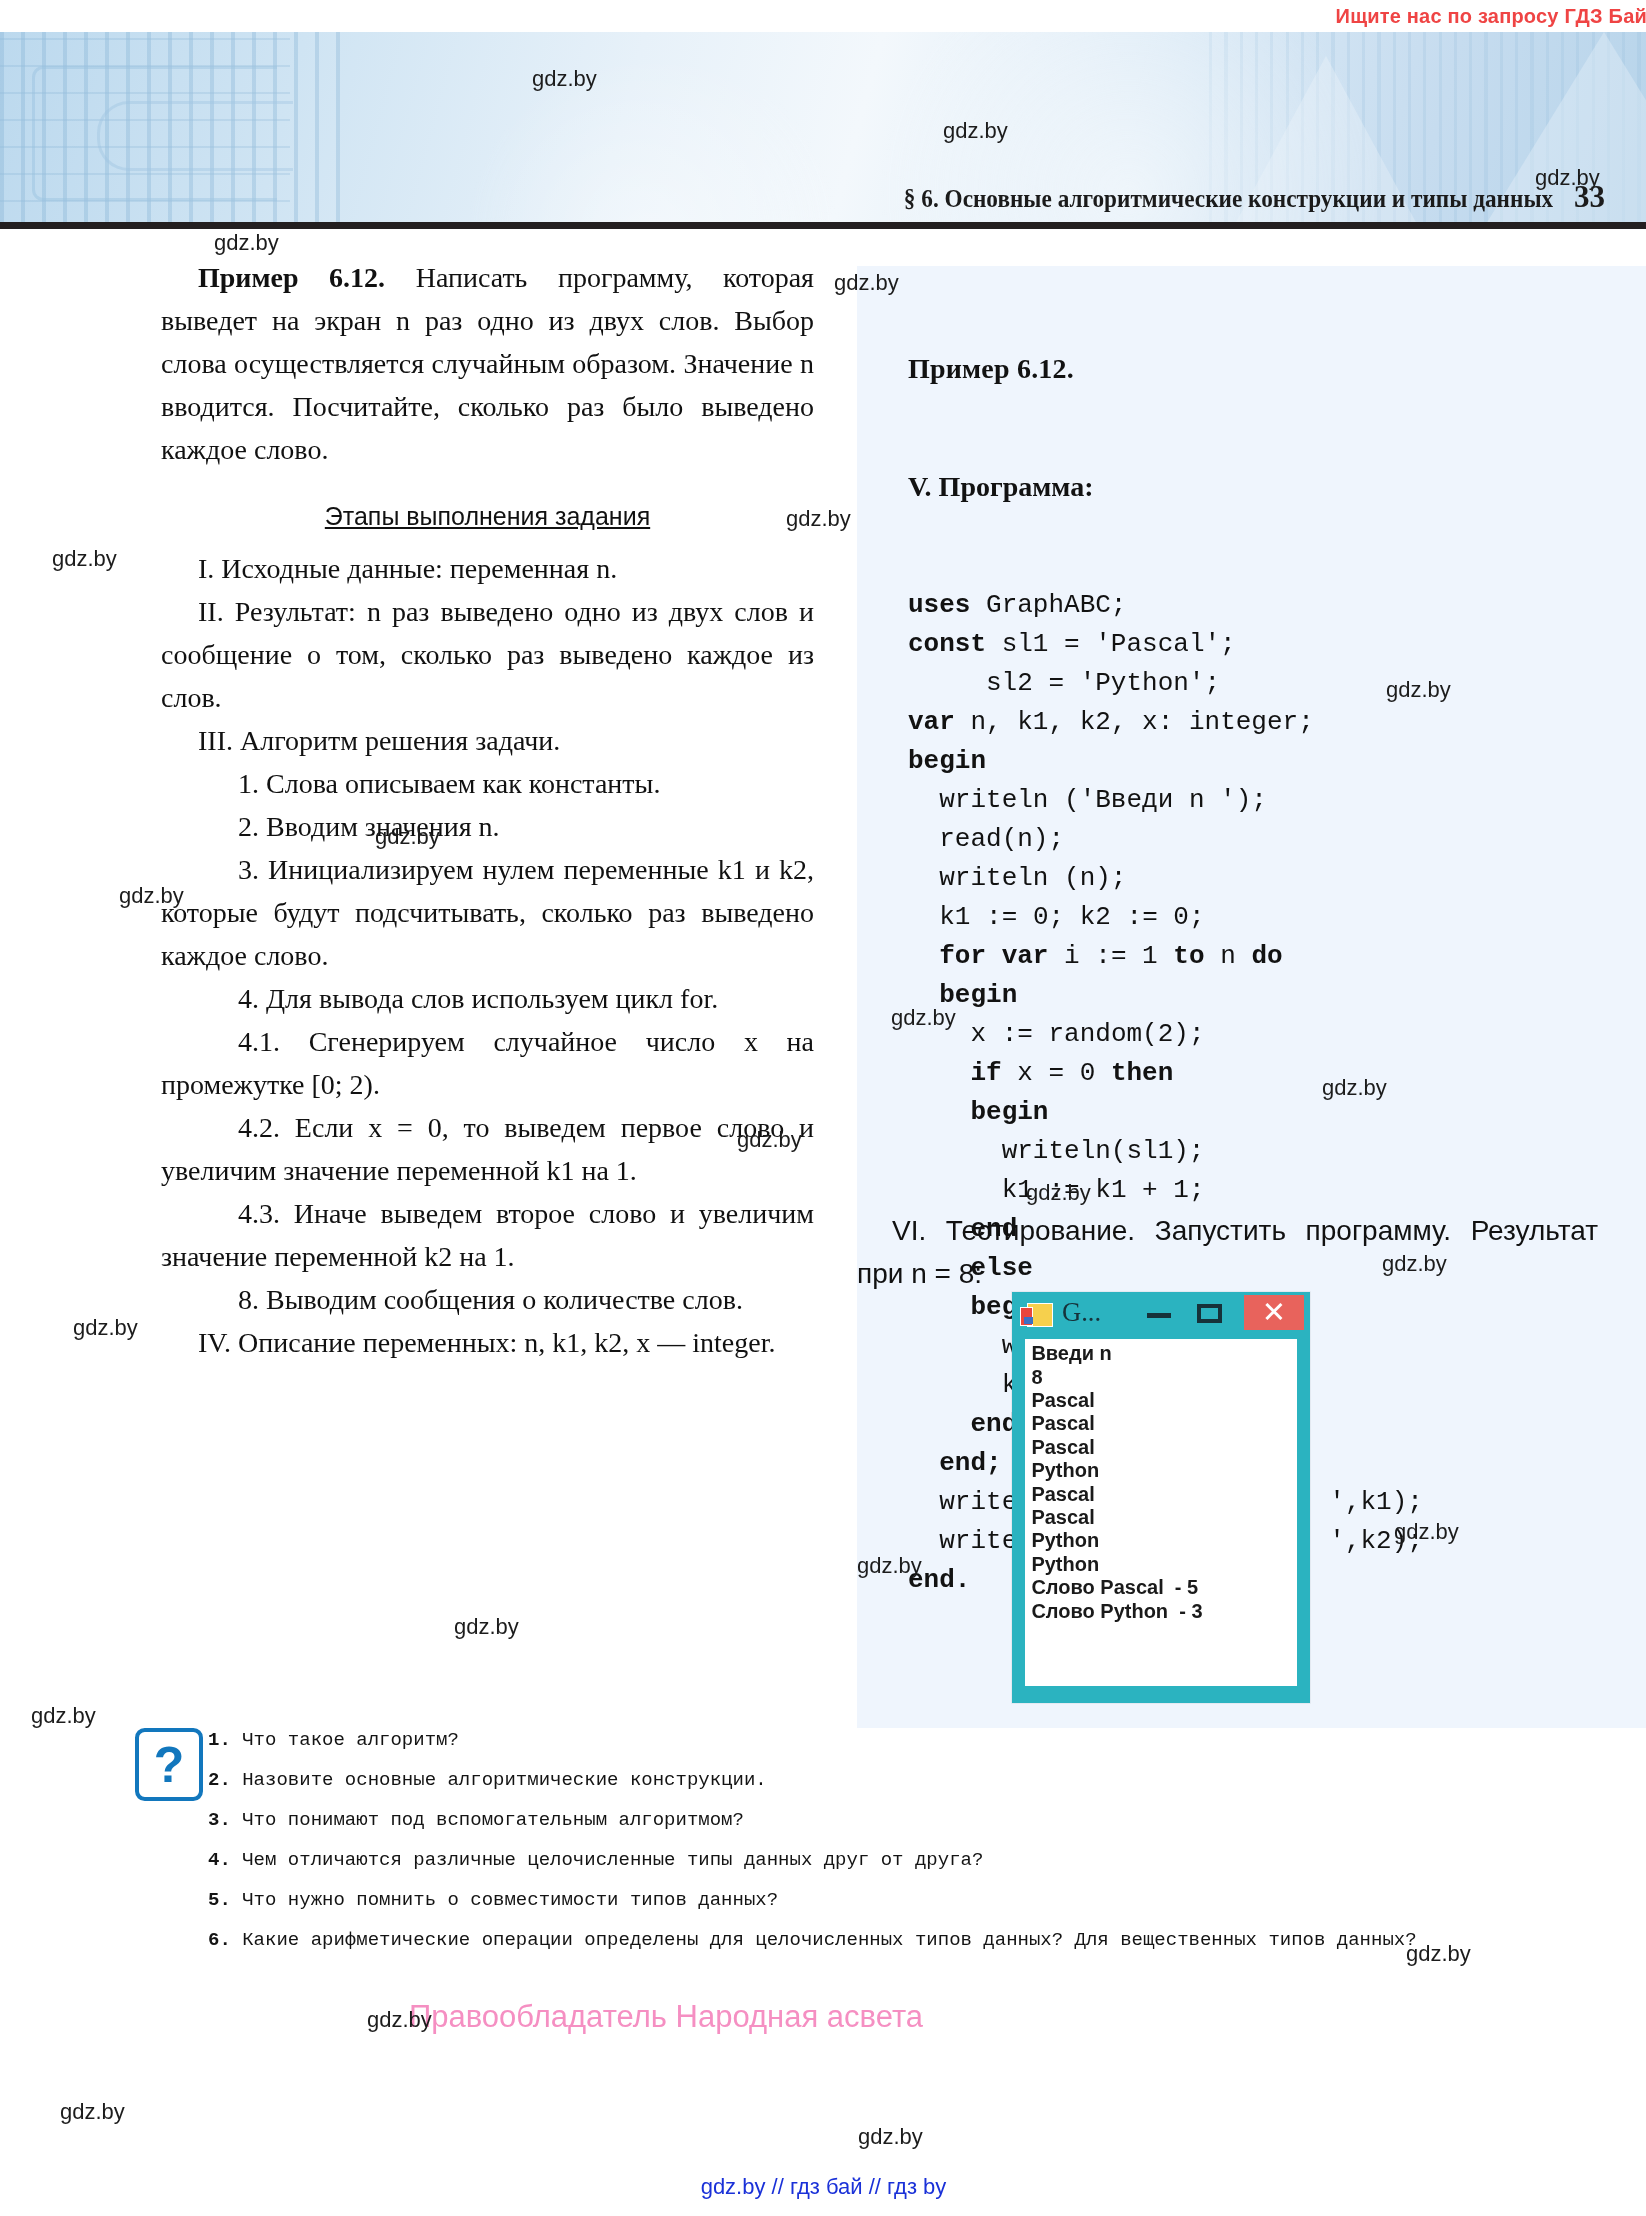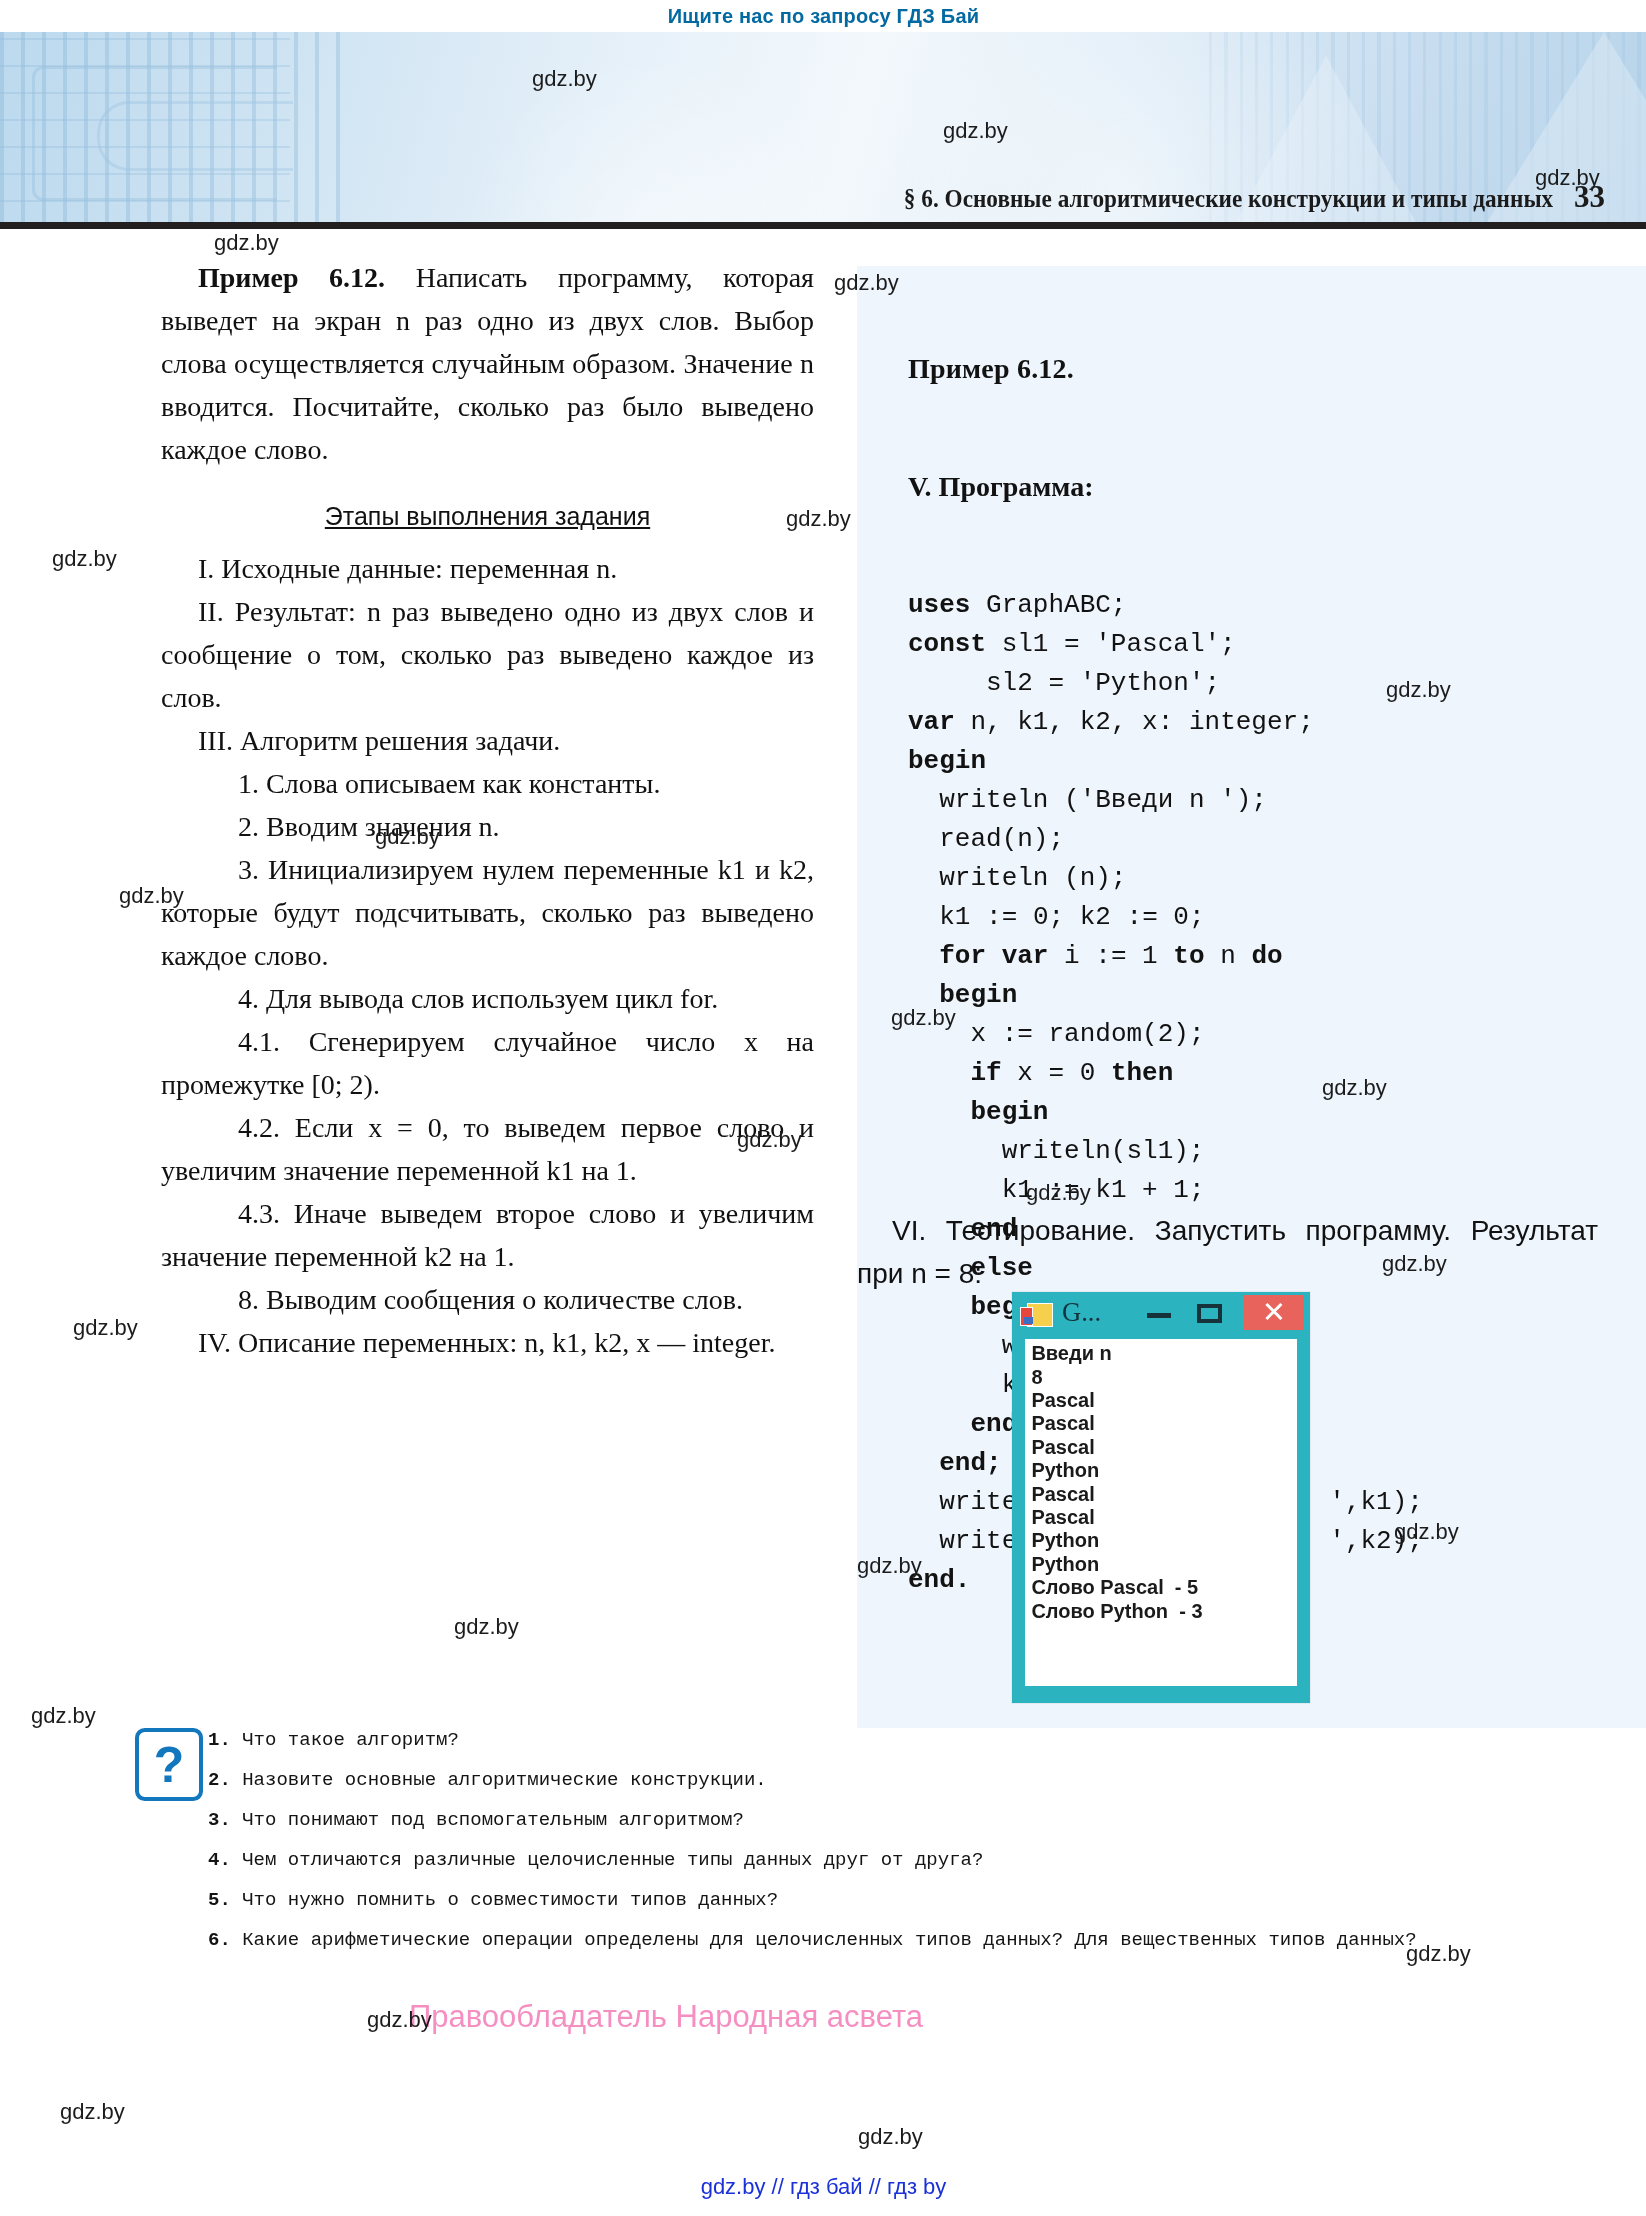--- a/index.html
+++ b/index.html
@@ -5,22 +5,22 @@
   html,body{margin:0;padding:0;}
   body{
     width:1647px;height:2216px;position:relative;background:#ffffff;
     font-family:"Liberation Sans", sans-serif;overflow:hidden;
   }
   .page{position:absolute;inset:0;}
 
   
   #promo{
     position:absolute;left:0;top:0;width:1647px;height:32px;
-    display:flex;align-items:center;justify-content:center;
-    color:#0369a1;font-weight:bold;font-size:20px;letter-spacing:0.2px;
+    display:flex;align-items:center;justify-content:flex-end;
+    color:#ef4444;font-weight:bold;font-size:20px;letter-spacing:0.2px;
     font-family:"Liberation Sans", sans-serif;
   }
 
   
   #banner{
     position:absolute;left:0;top:32px;width:1647px;height:197px;overflow:hidden;
     background:
       linear-gradient(105deg,#bcd9ee 0%,#cfe4f3 18%,#e7f1f9 38%,#f3f8fc 52%,#dbeaf6 70%,#c6dcef 86%,#b7d4ea 100%);
   }
   #banner .circuit{

